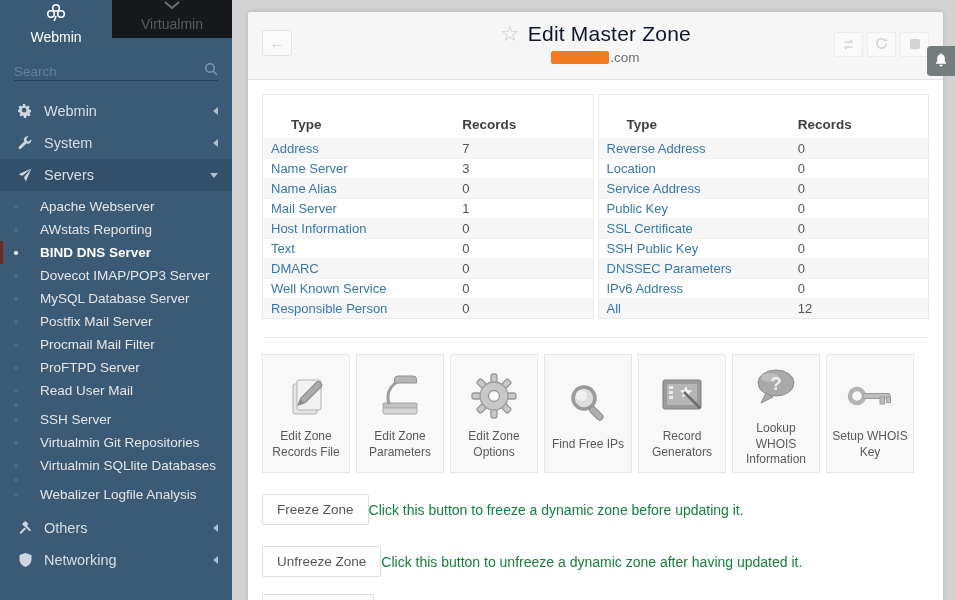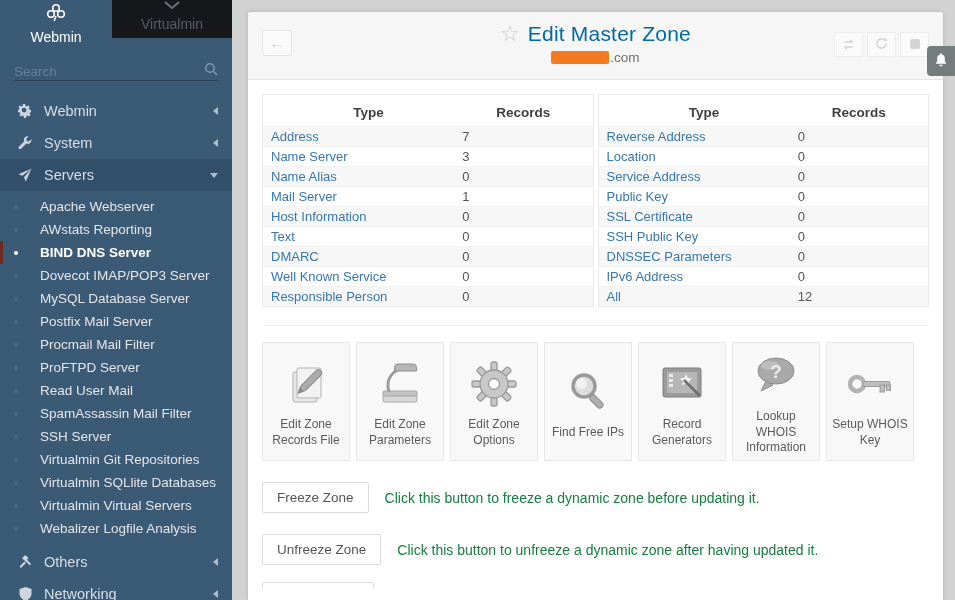--- a/index.html
+++ b/index.html
@@ -73,43 +73,43 @@
     border-bottom:1px solid #e4e4e4; border-radius:3px 3px 0 0;
   }
   .back-btn {
     position:absolute; left:14px; top:18px; width:30px; height:26px;
     background:#fafafa; border:1px solid #e3e3e3; border-radius:3px;
     color:#c9c9c9; font-size:15px; cursor:pointer; line-height:24px; text-align:center;
   }
   .title-block { position:absolute; left:0; right:0; top:10px; text-align:center; }
   .title-line { display:flex; align-items:center; justify-content:center; gap:8px; }
   .star { color:#c9c9c9; font-size:22px; line-height:22px; }
-  .page-title { font-size:21px; color:#0369a1; font-weight:500; letter-spacing:0.2px; }
+  .page-title { font-size:21px; color:#0f172a; font-weight:500; letter-spacing:0.2px; }
   .domain-line { margin-top:4px; display:flex; align-items:center; justify-content:center; gap:1px; }
   .redaction { width:58px; height:13px; background:#f47a21; border-radius:2px; }
   .domain-suffix { font-size:13.5px; color:#6f6f6f; }
   .hdr-actions { position:absolute; right:14px; top:20px; display:flex; gap:4px; }
   .hdr-btn {
     width:29px; height:25px; background:#fafafa; border:1px solid #ececec;
     border-radius:2px; display:flex; align-items:center; justify-content:center; cursor:pointer;
   }
   .bell-tab {
     position:absolute; right:0; top:46px; width:28px; height:30px;
     background:#757c7e; border-radius:4px 0 0 4px; z-index:20;
     display:flex; align-items:center; justify-content:center; cursor:pointer;
   }
 
   .panel-content { padding:14px 14px 0 14px; }
 
   
   .tables-row { display:flex; gap:4px; align-items:flex-start; }
   table.rec { flex:1; border-collapse:collapse; border:1px solid #e9e9e9; font-size:13px; background:#fff; }
   table.rec th {
-    text-align:center; font-weight:bold; color:#3f3f3f; font-size:13.5px;
-    padding:10px 8px 6px 28px; background:#fff;
+    text-align:left; font-weight:bold; color:#3f3f3f; font-size:13.5px;
+    padding:22px 8px 6px 28px; background:#fff;
   }
   table.rec th.rec-col { padding-left:8px; }
   table.rec td { padding:2px 8px; border-top:1px solid #f3f3f3; color:#555; }
   table.rec col.c-type { width:58%; }
   table.rec tr:nth-child(odd) td { background:#f7f7f7; }
   table.rec a { color:#3677ae; text-decoration:none; cursor:pointer; }
 
   hr.sep { border:none; border-top:1px solid #ececec; margin:18px 2px 16px 2px; }
 
   
@@ -118,21 +118,21 @@
     width:88px; height:119px; background:#f8f8f8; border:1px solid #e7e7e7;
     display:flex; flex-direction:column; align-items:center; justify-content:center;
     cursor:pointer; padding:4px;
   }
   .card .icon-box { height:58px; display:flex; align-items:center; justify-content:center; }
   .card .card-label {
     font-size:12px; color:#5a5a5a; text-align:center; line-height:1.3; margin-top:4px;
   }
 
   
-  .zone-row { display:flex; align-items:center; gap:16px; margin-top:21px; }
+  .zone-row { display:flex; align-items:center; margin-top:21px; }
   .zone-btn {
     background:#fff; border:1px solid #dcdcdc; border-radius:2px;
     padding:7px 14px; font-size:13.5px; color:#555; cursor:pointer; white-space:nowrap;
     font-family:"Liberation Sans",sans-serif;
   }
   .zone-desc { font-size:14px; color:#15803d; }
   .partial-btn {
     margin-top:17px; width:112px; height:6px;
     border:1px solid #dcdcdc; border-bottom:none; border-radius:2px 2px 0 0; background:#fff;
   }
@@ -238,37 +238,35 @@
         <li>
             <span class="dot"></span>
             <span>ProFTPD Server</span>
           </li>
         <li>
             <span class="dot"></span>
             <span>Read User Mail</span>
           </li>
         <li>
             <span class="dot"></span>
-            <span>SpamAssassin Mail Filter</span>
           </li>
         <li>
             <span class="dot"></span>
             <span>SSH Server</span>
           </li>
         <li>
             <span class="dot"></span>
             <span>Virtualmin Git Repositories</span>
           </li>
         <li>
             <span class="dot"></span>
             <span>Virtualmin SQLlite Databases</span>
           </li>
         <li>
             <span class="dot"></span>
-            <span>Virtualmin Virtual Servers</span>
           </li>
         <li>
             <span class="dot"></span>
             <span>Webalizer Logfile Analysis</span>
           </li>
       </ul>
     </li>
 
     <li class="nav-cat">
       <span class="cat-icon">

